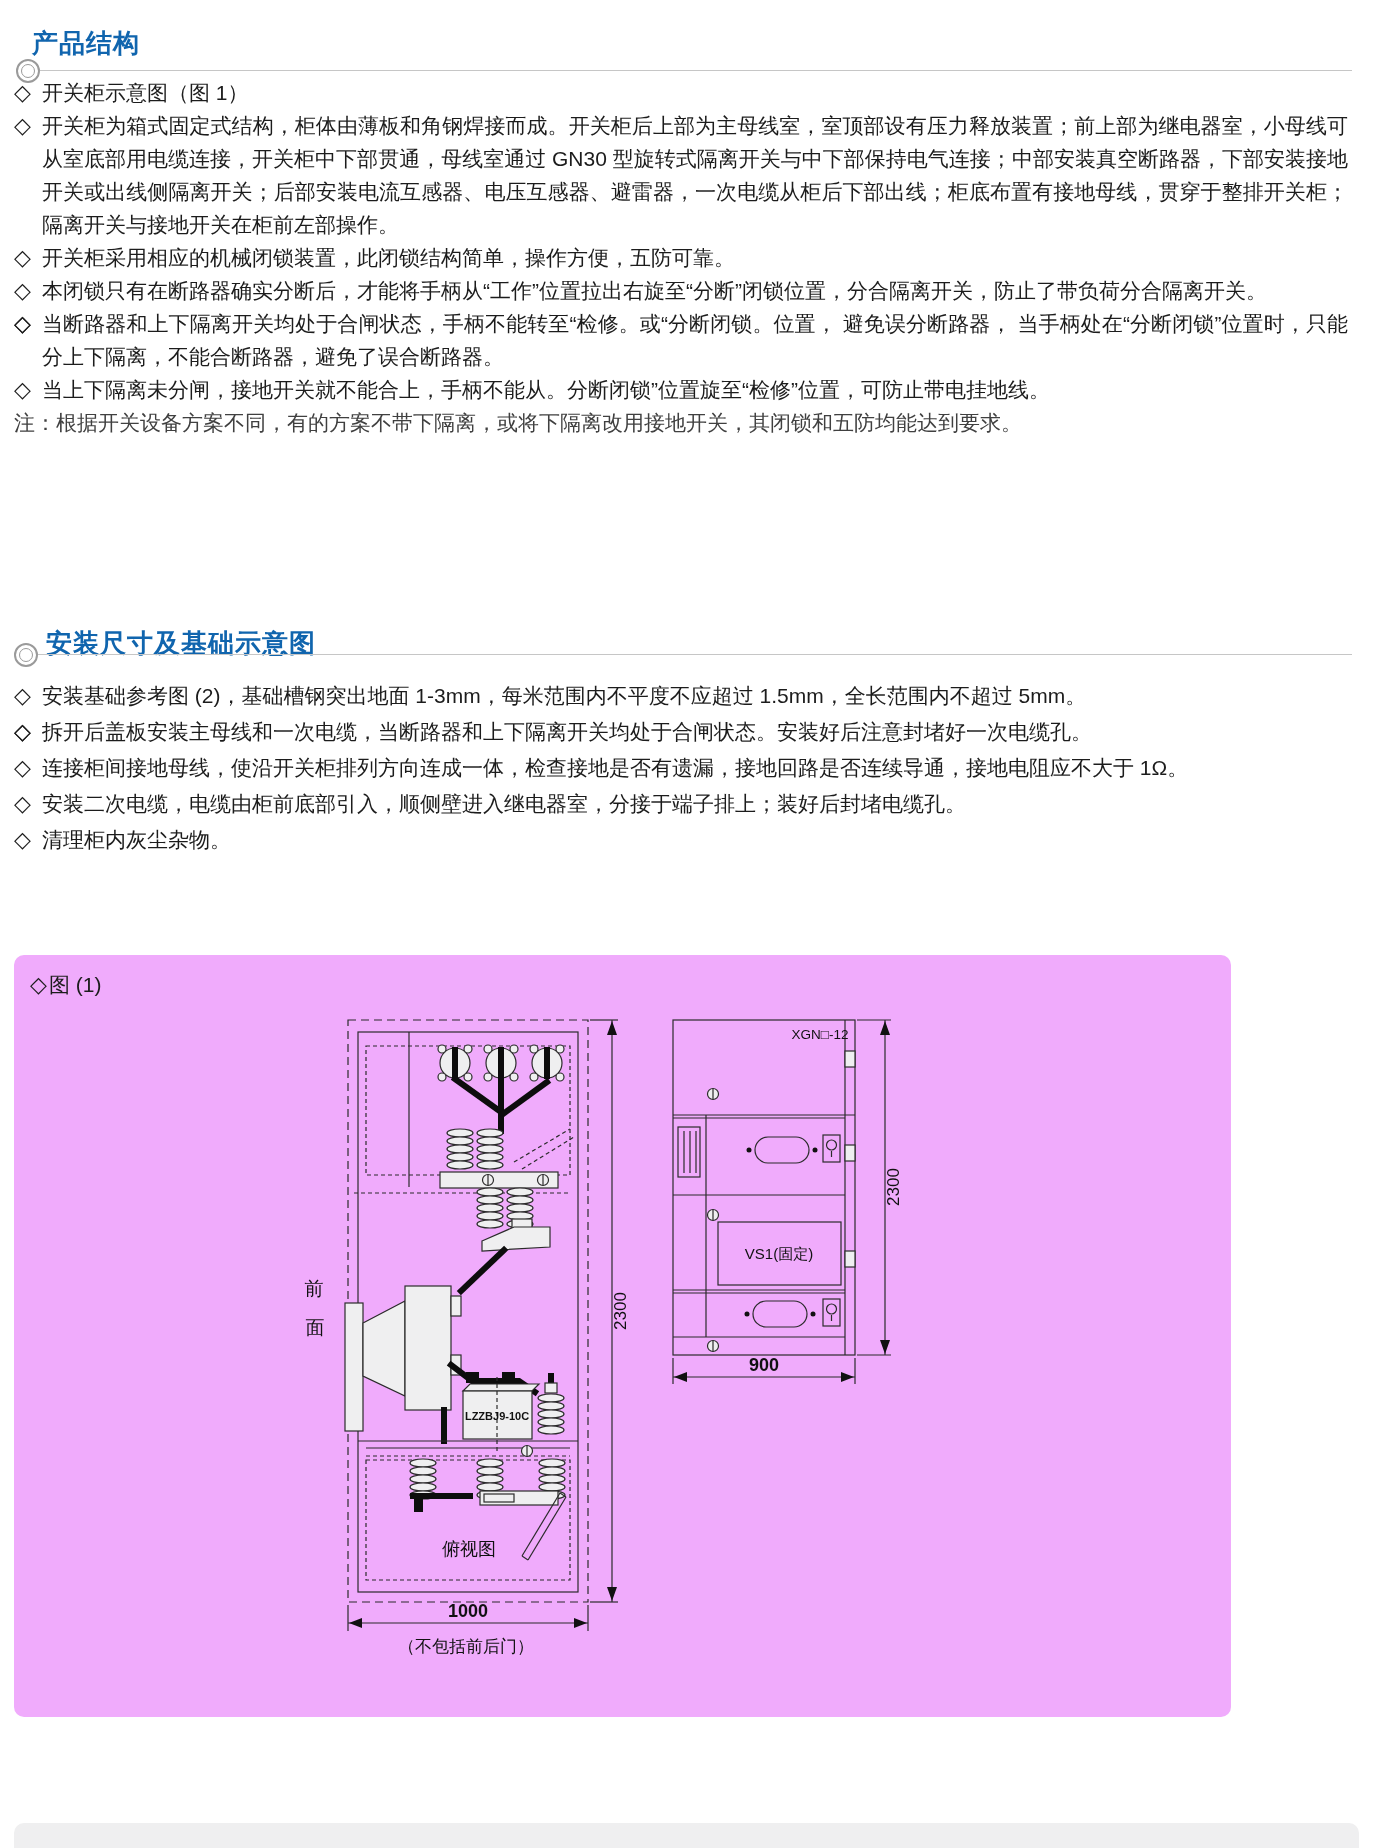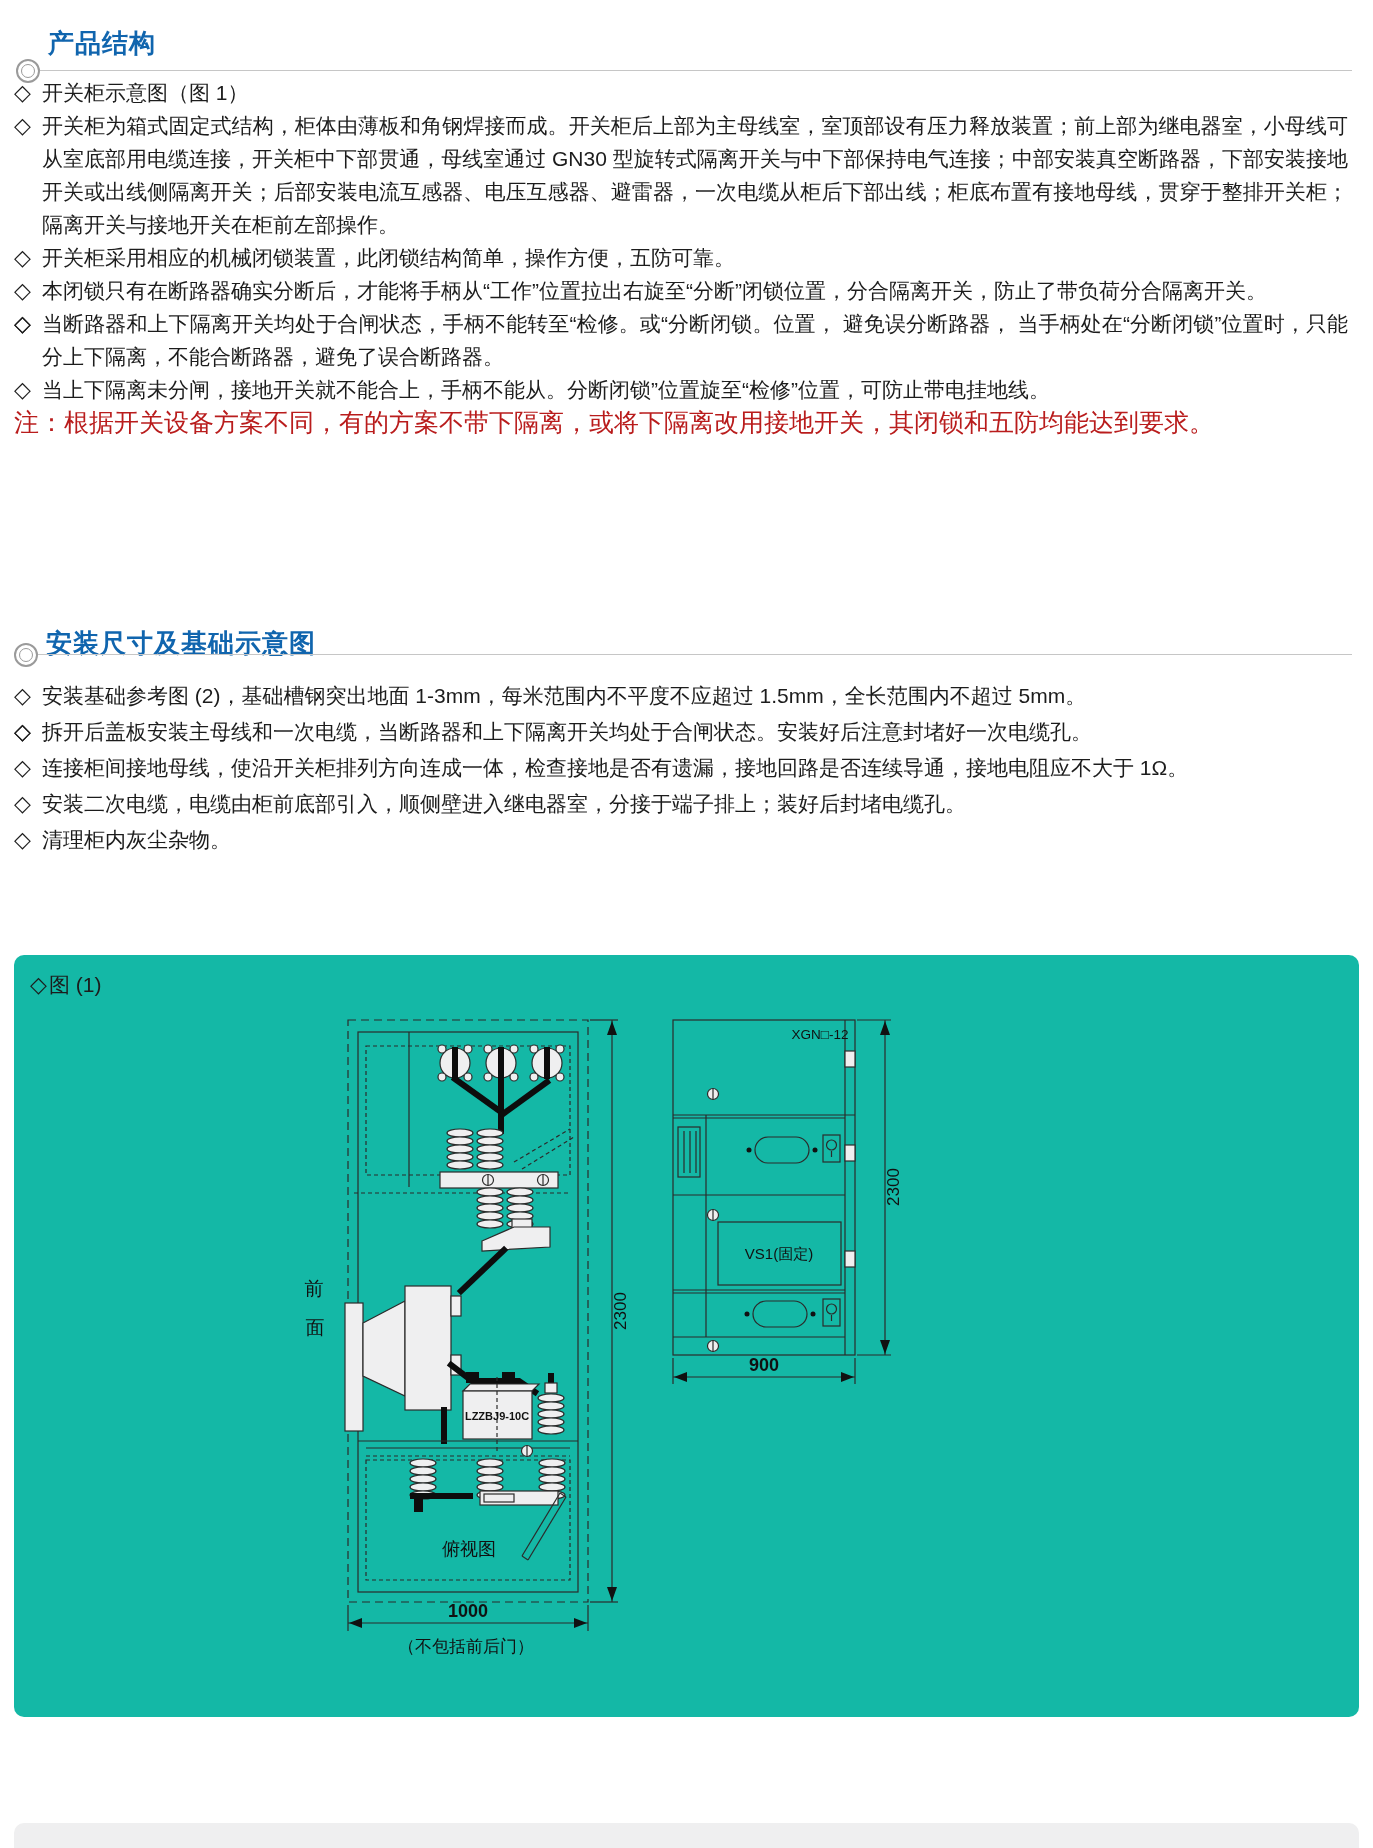--- a/index.html
+++ b/index.html
@@ -9,39 +9,39 @@
     font-family:"Liberation Sans","DejaVu Sans",sans-serif;
   }
   .sec-title{position:absolute;color:#1065ae;font-size:26px;font-weight:700;letter-spacing:1px;white-space:nowrap;}
   .ring{position:absolute;width:20px;height:20px;border:2px solid #9a9a9a;border-radius:50%;background:#fff;box-sizing:content-box;}
   .ring::after{content:"";position:absolute;inset:3px;border:1px solid #9a9a9a;border-radius:50%;}
   .rule{position:absolute;height:1px;background:#c6c6c6;}
   .blist{position:absolute;left:14px;width:1334px;}
   .item{position:relative;padding-left:28px;font-size:21px;line-height:33px;color:#1c1c1c;text-align:justify;}
   .item .dm{position:absolute;left:0;top:0;font-size:22px;}
   .list2 .item{line-height:36px;}
-  .note{font-size:25px;line-height:33px;color:#b91c1c;}
-  .fig-panel{position:absolute;left:14px;top:955px;width:1345px;height:762px;background:#14b8a6;border-radius:10px;}
+  .note{font-size:21px;line-height:33px;color:#404040;}
+  .fig-panel{position:absolute;left:14px;top:955px;width:1217px;height:762px;background:#f0abfc;border-radius:10px;}
   .fig-caption{position:absolute;left:16px;top:16px;font-size:21px;color:#1c1c1c;}
   .fig-caption .dm{font-size:22px;margin-right:2px;}
   .fig-svg{position:absolute;left:0;top:0;}
   .bottom-band{position:absolute;left:14px;top:1823px;width:1345px;height:25px;background:#efeff0;border-radius:10px 10px 0 0;}
   
   .thin{fill:none;stroke:#2b2b2b;stroke-width:1.2;}
   .f0{fill:#efeff0;}
   .dash{stroke-dasharray:8 5;}
   .dash2{stroke-dasharray:4 3;}
   .thick{fill:none;stroke:#0d0d0d;stroke-width:6;stroke-linecap:square;}
   .svgt{font-family:"Liberation Sans","DejaVu Sans",sans-serif;fill:#111;}
   .arrow{fill:#111;stroke:none;}
 </style>
 </head>
 <body>
 
-<div class="sec-title" style="left:48px;top:26px;">产品结构</div>
+<div class="sec-title" style="left:32px;top:26px;">产品结构</div>
 <div class="ring" style="left:16px;top:59px;"></div>
 <div class="rule" style="left:40px;top:70px;width:1312px;"></div>
 
 <div class="blist list1" style="top:76px;">
   <div class="item"><span class="dm">◇</span><span>开关柜示意图（图 1）</span></div>
   <div class="item"><span class="dm">◇</span><span>开关柜为箱式固定式结构，柜体由薄板和角钢焊接而成。开关柜后上部为主母线室，室顶部设有压力释放装置；前上部为继电器室，小母线可从室底部用电缆连接，开关柜中下部贯通，母线室通过 GN30 型旋转式隔离开关与中下部保持电气连接；中部安装真空断路器，下部安装接地开关或出线侧隔离开关；后部安装电流互感器、电压互感器、避雷器，一次电缆从柜后下部出线；柜底布置有接地母线，贯穿于整排开关柜；隔离开关与接地开关在柜前左部操作。</span></div>
   <div class="item"><span class="dm">◇</span><span>开关柜采用相应的机械闭锁装置，此闭锁结构简单，操作方便，五防可靠。</span></div>
   <div class="item"><span class="dm">◇</span><span>本闭锁只有在断路器确实分断后，才能将手柄从“工作”位置拉出右旋至“分断”闭锁位置，分合隔离开关，防止了带负荷分合隔离开关。</span></div>
   <div class="item"><span class="dm">◇</span></div>
   <div class="item"><span class="dm">◇</span><span>当断路器和上下隔离开关均处于合闸状态，手柄不能转至“检修。或“分断闭锁。位置， 避免误分断路器， 当手柄处在“分断闭锁”位置时，只能分上下隔离，不能合断路器，避免了误合断路器。</span></div>

